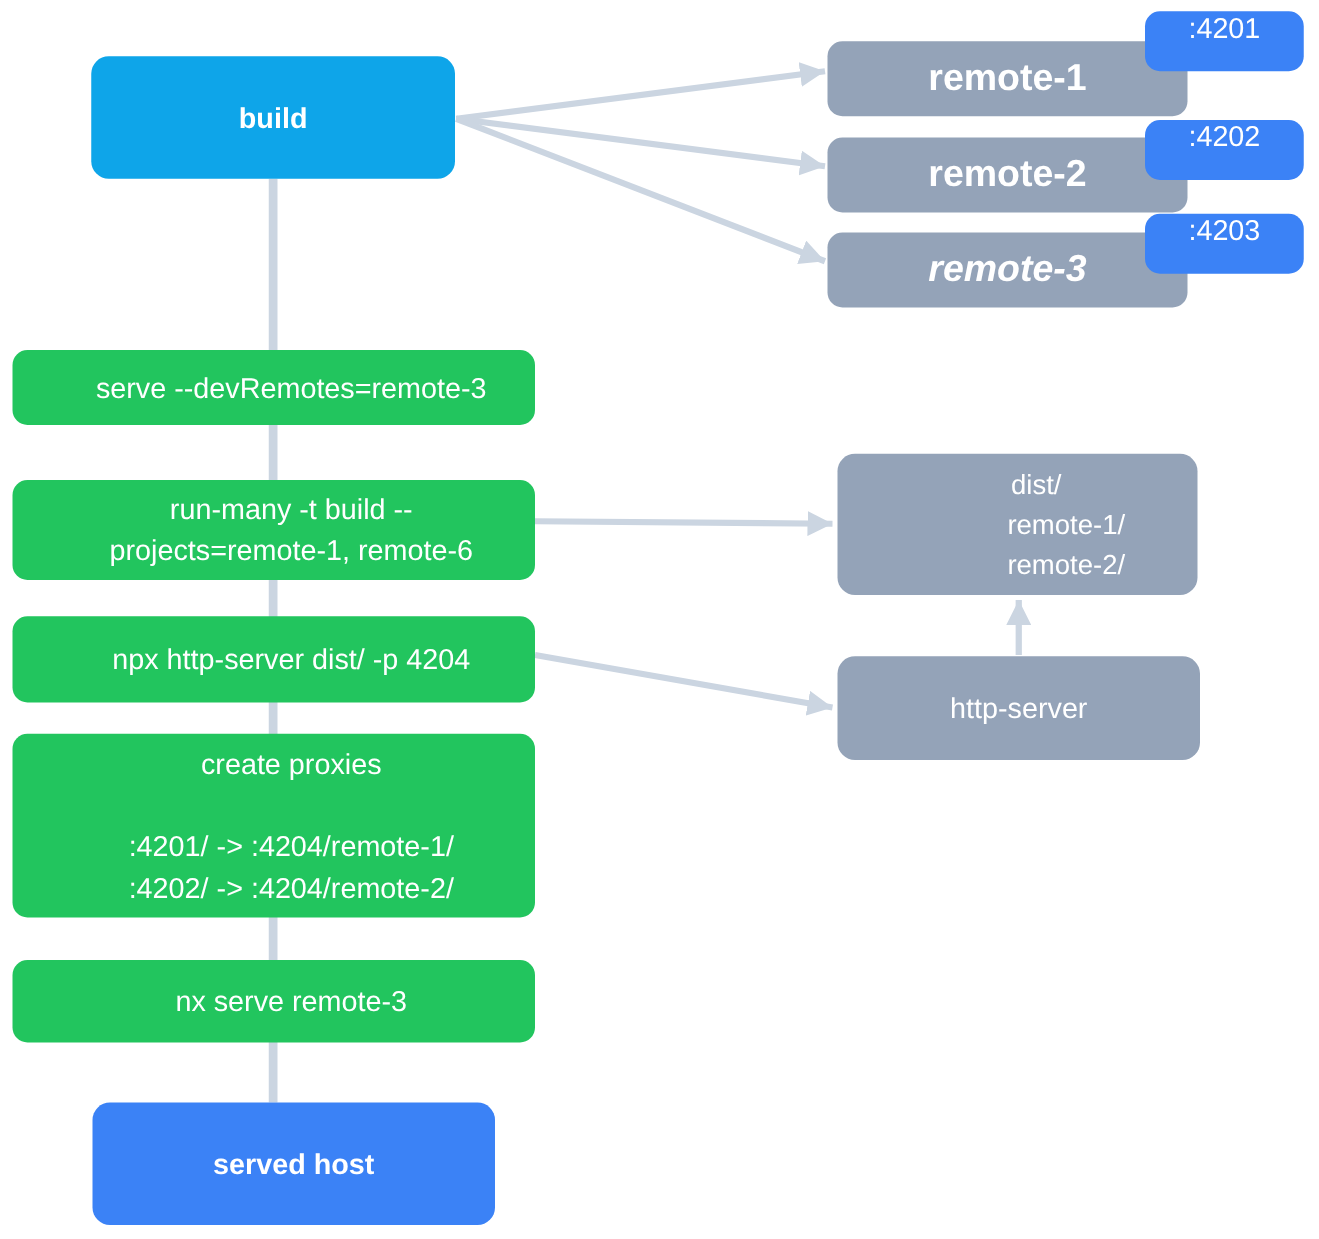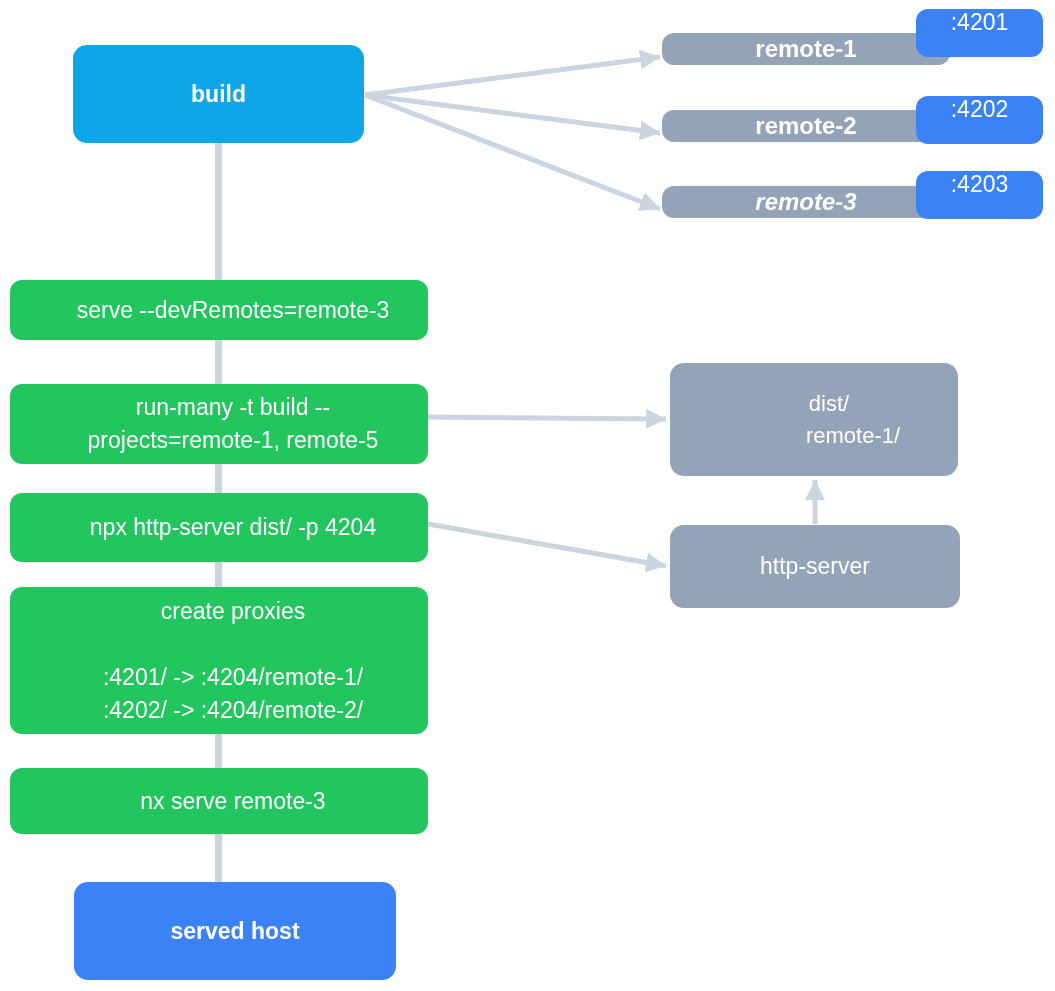--- a/index.html
+++ b/index.html
@@ -40,24 +40,24 @@
     font-weight: bold;
   }
   .served-host-node {
     left: 74px; top: 882px; width: 322px; height: 98px;
     background: var(--accent-blue, #3b82f6);
     border-radius: 14px;
     font-size: 23px;
     font-weight: bold;
   }
   .remote-node {
-    left: 662px; width: 288px; height: 32px;
+    left: 662px; width: 288px; height: 60px;
     background: var(--node-gray, #94a3b8);
     border-radius: 12px;
-    font-size: 24px;
+    font-size: 30px;
     font-weight: bold;
   }
   .remote-0 { top: 33px; }
   .remote-1 { top: 110px; }
   .remote-2 { top: 186px; font-style: italic; }
   .port-badge {
     position: absolute;
     left: 916px; width: 127px; height: 48px;
     background: var(--accent-blue, #3b82f6);
     border-radius: 12px;
@@ -163,41 +163,42 @@
   <div class="port-badge port-2">
     <span>:4203</span>
   </div>
 
   <div class="node step-node step-0">
     <div class="box-line">serve --devRemotes=remote-3</div>
   </div>
 
   <div class="node step-node step-1">
     <div class="box-line">run-many -t build --</div>
-    <div class="box-line">projects=remote-1, remote-5</div>
+    <div class="box-line">projects=remote-1, remote-6</div>
   </div>
 
   <div class="node step-node step-2">
     <div class="box-line">npx http-server dist/ -p 4204</div>
   </div>
 
   <div class="node step-node step-3">
     <div class="box-line">create proxies</div>
     <div class="box-line"></div>
     <div class="box-line">:4201/ -&gt; :4204/remote-1/</div>
     <div class="box-line">:4202/ -&gt; :4204/remote-2/</div>
   </div>
 
   <div class="node step-node step-4">
     <div class="box-line">nx serve remote-3</div>
   </div>
 
   <div class="node dist-node">
     <div class="dist-line">dist/</div>
     <div class="dist-line indent">remote-1/</div>
+    <div class="dist-line indent">remote-2/</div>
   </div>
 
   <div class="node http-server-node">
     <span>http-server</span>
   </div>
 
   <div class="node served-host-node">
     <span>served host</span>
   </div>
 

